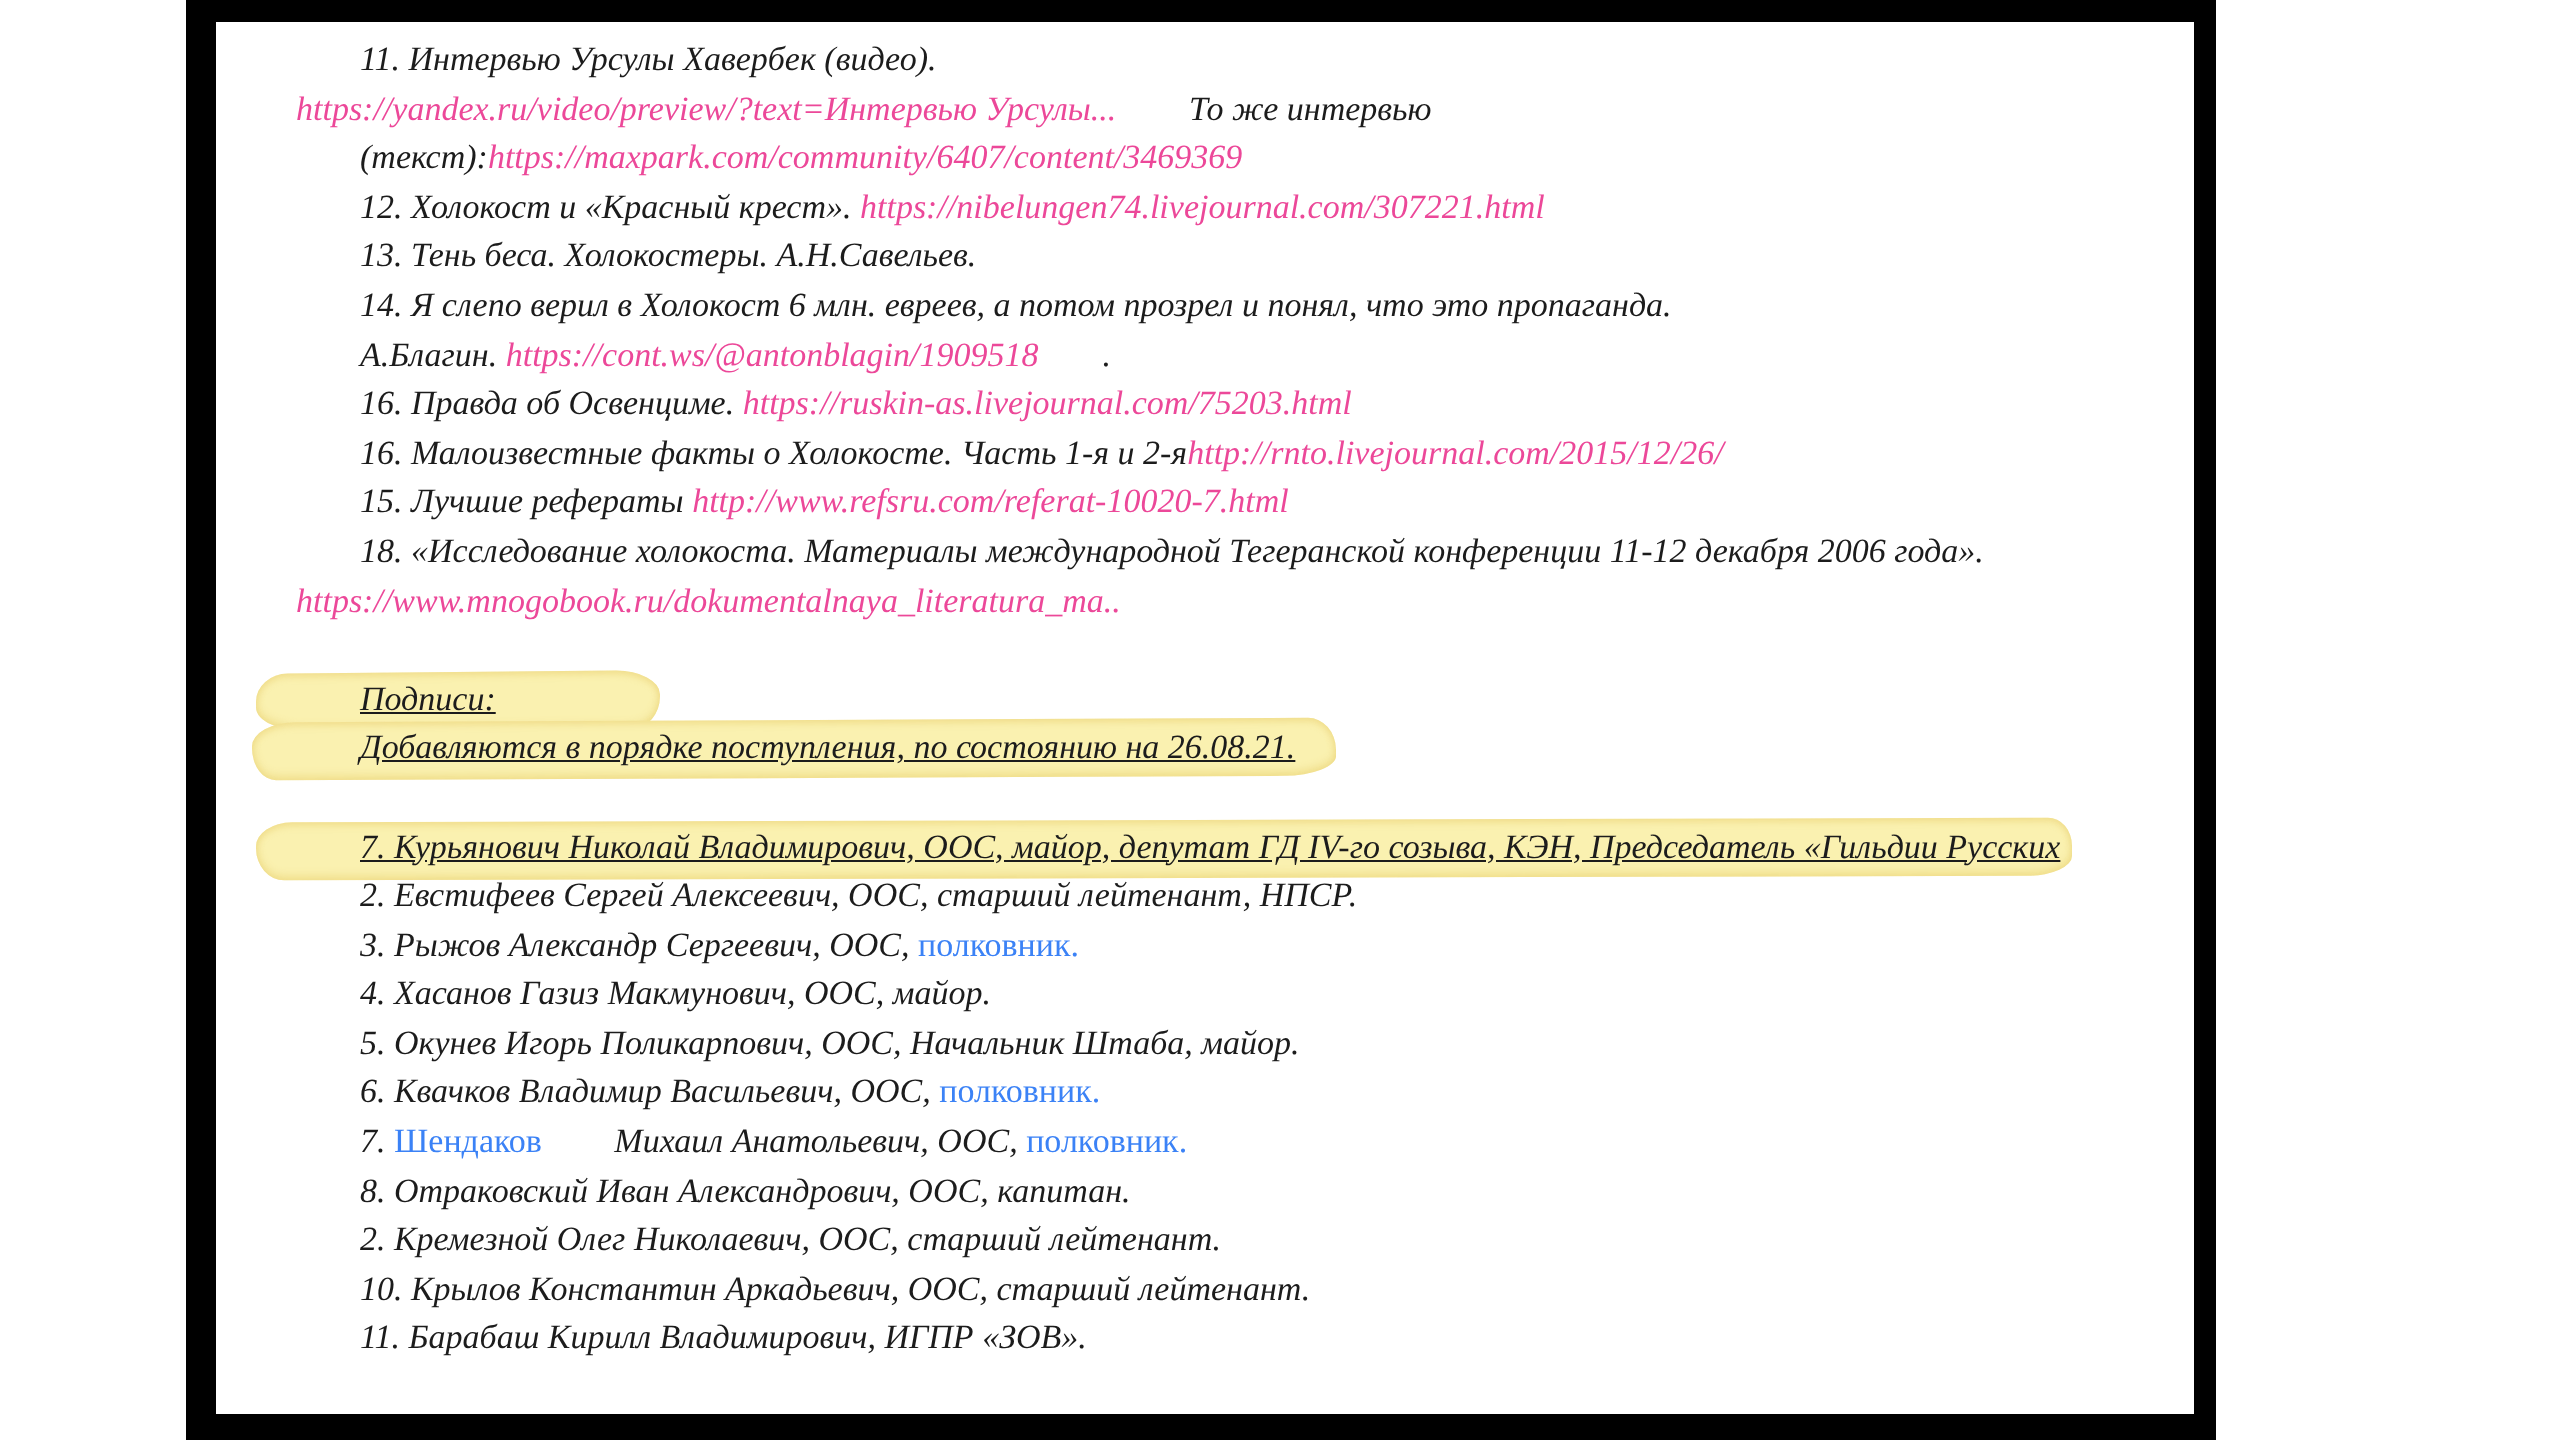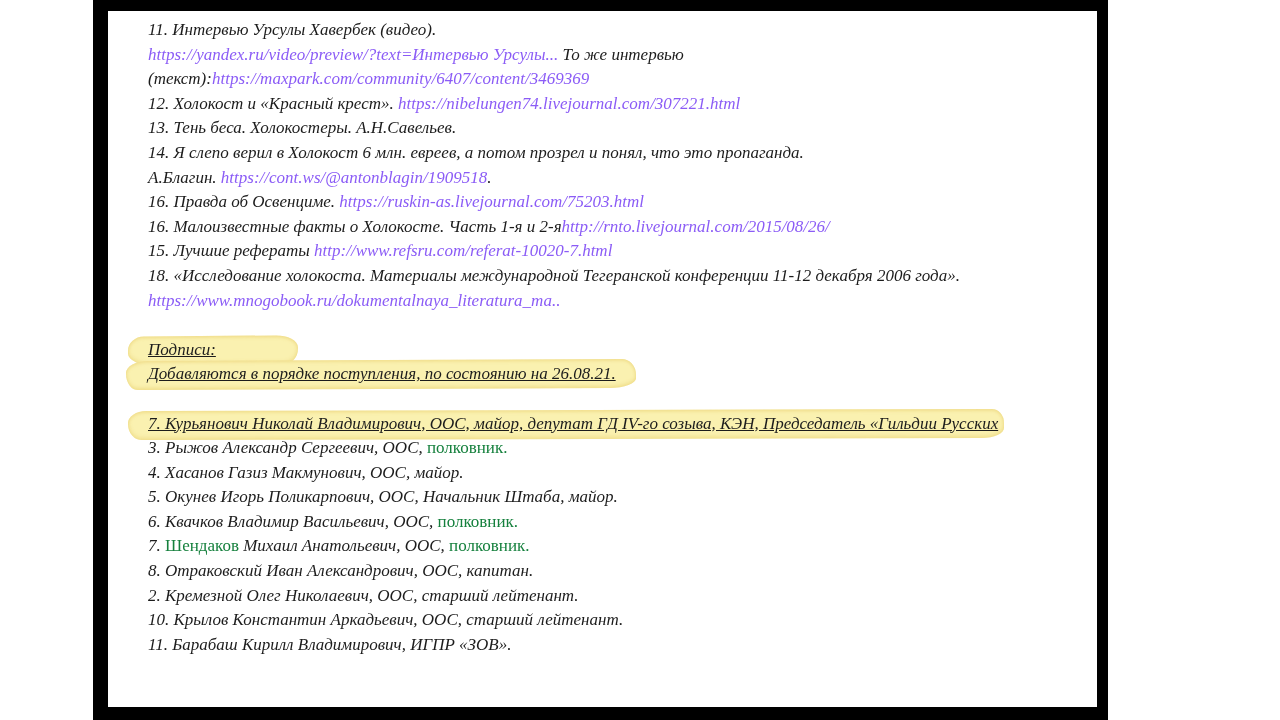--- a/index.html
+++ b/index.html
@@ -27,24 +27,24 @@
   .doc-lines { width: 100%; }
   .line {
     height: 24.6px;
     line-height: 24.6px;
     font-size: 17px;
     font-style: italic;
     color: #1c1c1c;
     white-space: nowrap;
     position: relative;
   }
-  .seg.text { color: #1c1c1c; }
-  .seg.upright { font-style: normal; color: #15803d; }
+  .seg.text { color: #1c1c1c; margin-left: 32px; }
+  .seg.upright { font-style: normal; color: #3b82f6; }
   a.seg.link {
-    color: #8b5cf6;
+    color: #ec4899;
     text-decoration: none;
     cursor: pointer;
   }
   
   .hl { position: relative; z-index: 0; display: inline-block; text-decoration: underline; }
   .hl::before {
     content: "";
     position: absolute;
     top: -2px; bottom: -2px;
     background: #faf1b0;
@@ -63,29 +63,30 @@
   <div class="doc-page">
     <div class="doc-lines">
         <div class="line"><span class="seg text">11. Интервью Урсулы Хавербек (видео).</span></div>
         <div class="line"><a class="seg link" href="#">https://yandex.ru/video/preview/?text=Интервью Урсулы...</a><span class="seg text"> То же интервью</span></div>
         <div class="line"><span class="seg text">(текст):</span><a class="seg link" href="#">https://maxpark.com/community/6407/content/3469369</a></div>
         <div class="line"><span class="seg text">12. Холокост и «Красный крест». </span><a class="seg link" href="#">https://nibelungen74.livejournal.com/307221.html</a></div>
         <div class="line"><span class="seg text">13. Тень беса. Холокостеры. А.Н.Савельев.</span></div>
         <div class="line"><span class="seg text">14. Я слепо верил в Холокост 6 млн. евреев, а потом прозрел и понял, что это пропаганда.</span></div>
         <div class="line"><span class="seg text">А.Благин. </span><a class="seg link" href="#">https://cont.ws/@antonblagin/1909518</a><span class="seg text">.</span></div>
         <div class="line"><span class="seg text">16. Правда об Освенциме. </span><a class="seg link" href="#">https://ruskin-as.livejournal.com/75203.html</a></div>
-        <div class="line"><span class="seg text">16. Малоизвестные факты о Холокосте. Часть 1-я и 2-я</span><a class="seg link" href="#">http://rnto.livejournal.com/2015/08/26/</a></div>
+        <div class="line"><span class="seg text">16. Малоизвестные факты о Холокосте. Часть 1-я и 2-я</span><a class="seg link" href="#">http://rnto.livejournal.com/2015/12/26/</a></div>
         <div class="line"><span class="seg text">15. Лучшие рефераты </span><a class="seg link" href="#">http://www.refsru.com/referat-10020-7.html</a></div>
         <div class="line"><span class="seg text">18. «Исследование холокоста. Материалы международной Тегеранской конференции 11-12 декабря 2006 года».</span></div>
         <div class="line"><a class="seg link" href="#">https://www.mnogobook.ru/dokumentalnaya_literatura_ma..</a></div>
         <div class="line">&nbsp;</div>
         <div class="line"><span class="hl hl-a"><span class="seg text">Подписи:</span></span></div>
         <div class="line"><span class="hl hl-b"><span class="seg text">Добавляются в порядке поступления, по состоянию на 26.08.21.</span></span></div>
         <div class="line">&nbsp;</div>
         <div class="line"><span class="hl hl-c"><span class="seg text">7. Курьянович Николай Владимирович, ООС, майор, депутат ГД IV-го созыва, КЭН, Председатель «Гильдии Русских</span></span></div>
+        <div class="line"><span class="seg text">2. Евстифеев Сергей Алексеевич, ООС, старший лейтенант, НПСР.</span></div>
         <div class="line"><span class="seg text">3. Рыжов Александр Сергеевич, ООС, </span><span class="seg upright">полковник.</span></div>
         <div class="line"><span class="seg text">4. Хасанов Газиз Макмунович, ООС, майор.</span></div>
         <div class="line"><span class="seg text">5. Окунев Игорь Поликарпович, ООС, Начальник Штаба, майор.</span></div>
         <div class="line"><span class="seg text">6. Квачков Владимир Васильевич, ООС, </span><span class="seg upright">полковник.</span></div>
         <div class="line"><span class="seg text">7. </span><span class="seg upright">Шендаков</span><span class="seg text"> Михаил Анатольевич, ООС, </span><span class="seg upright">полковник.</span></div>
         <div class="line"><span class="seg text">8. Отраковский Иван Александрович, ООС, капитан.</span></div>
         <div class="line"><span class="seg text">2. Кремезной Олег Николаевич, ООС, старший лейтенант.</span></div>
         <div class="line"><span class="seg text">10. Крылов Константин Аркадьевич, ООС, старший лейтенант.</span></div>
         <div class="line"><span class="seg text">11. Барабаш Кирилл Владимирович, ИГПР «ЗОВ».</span></div>
       </div>

